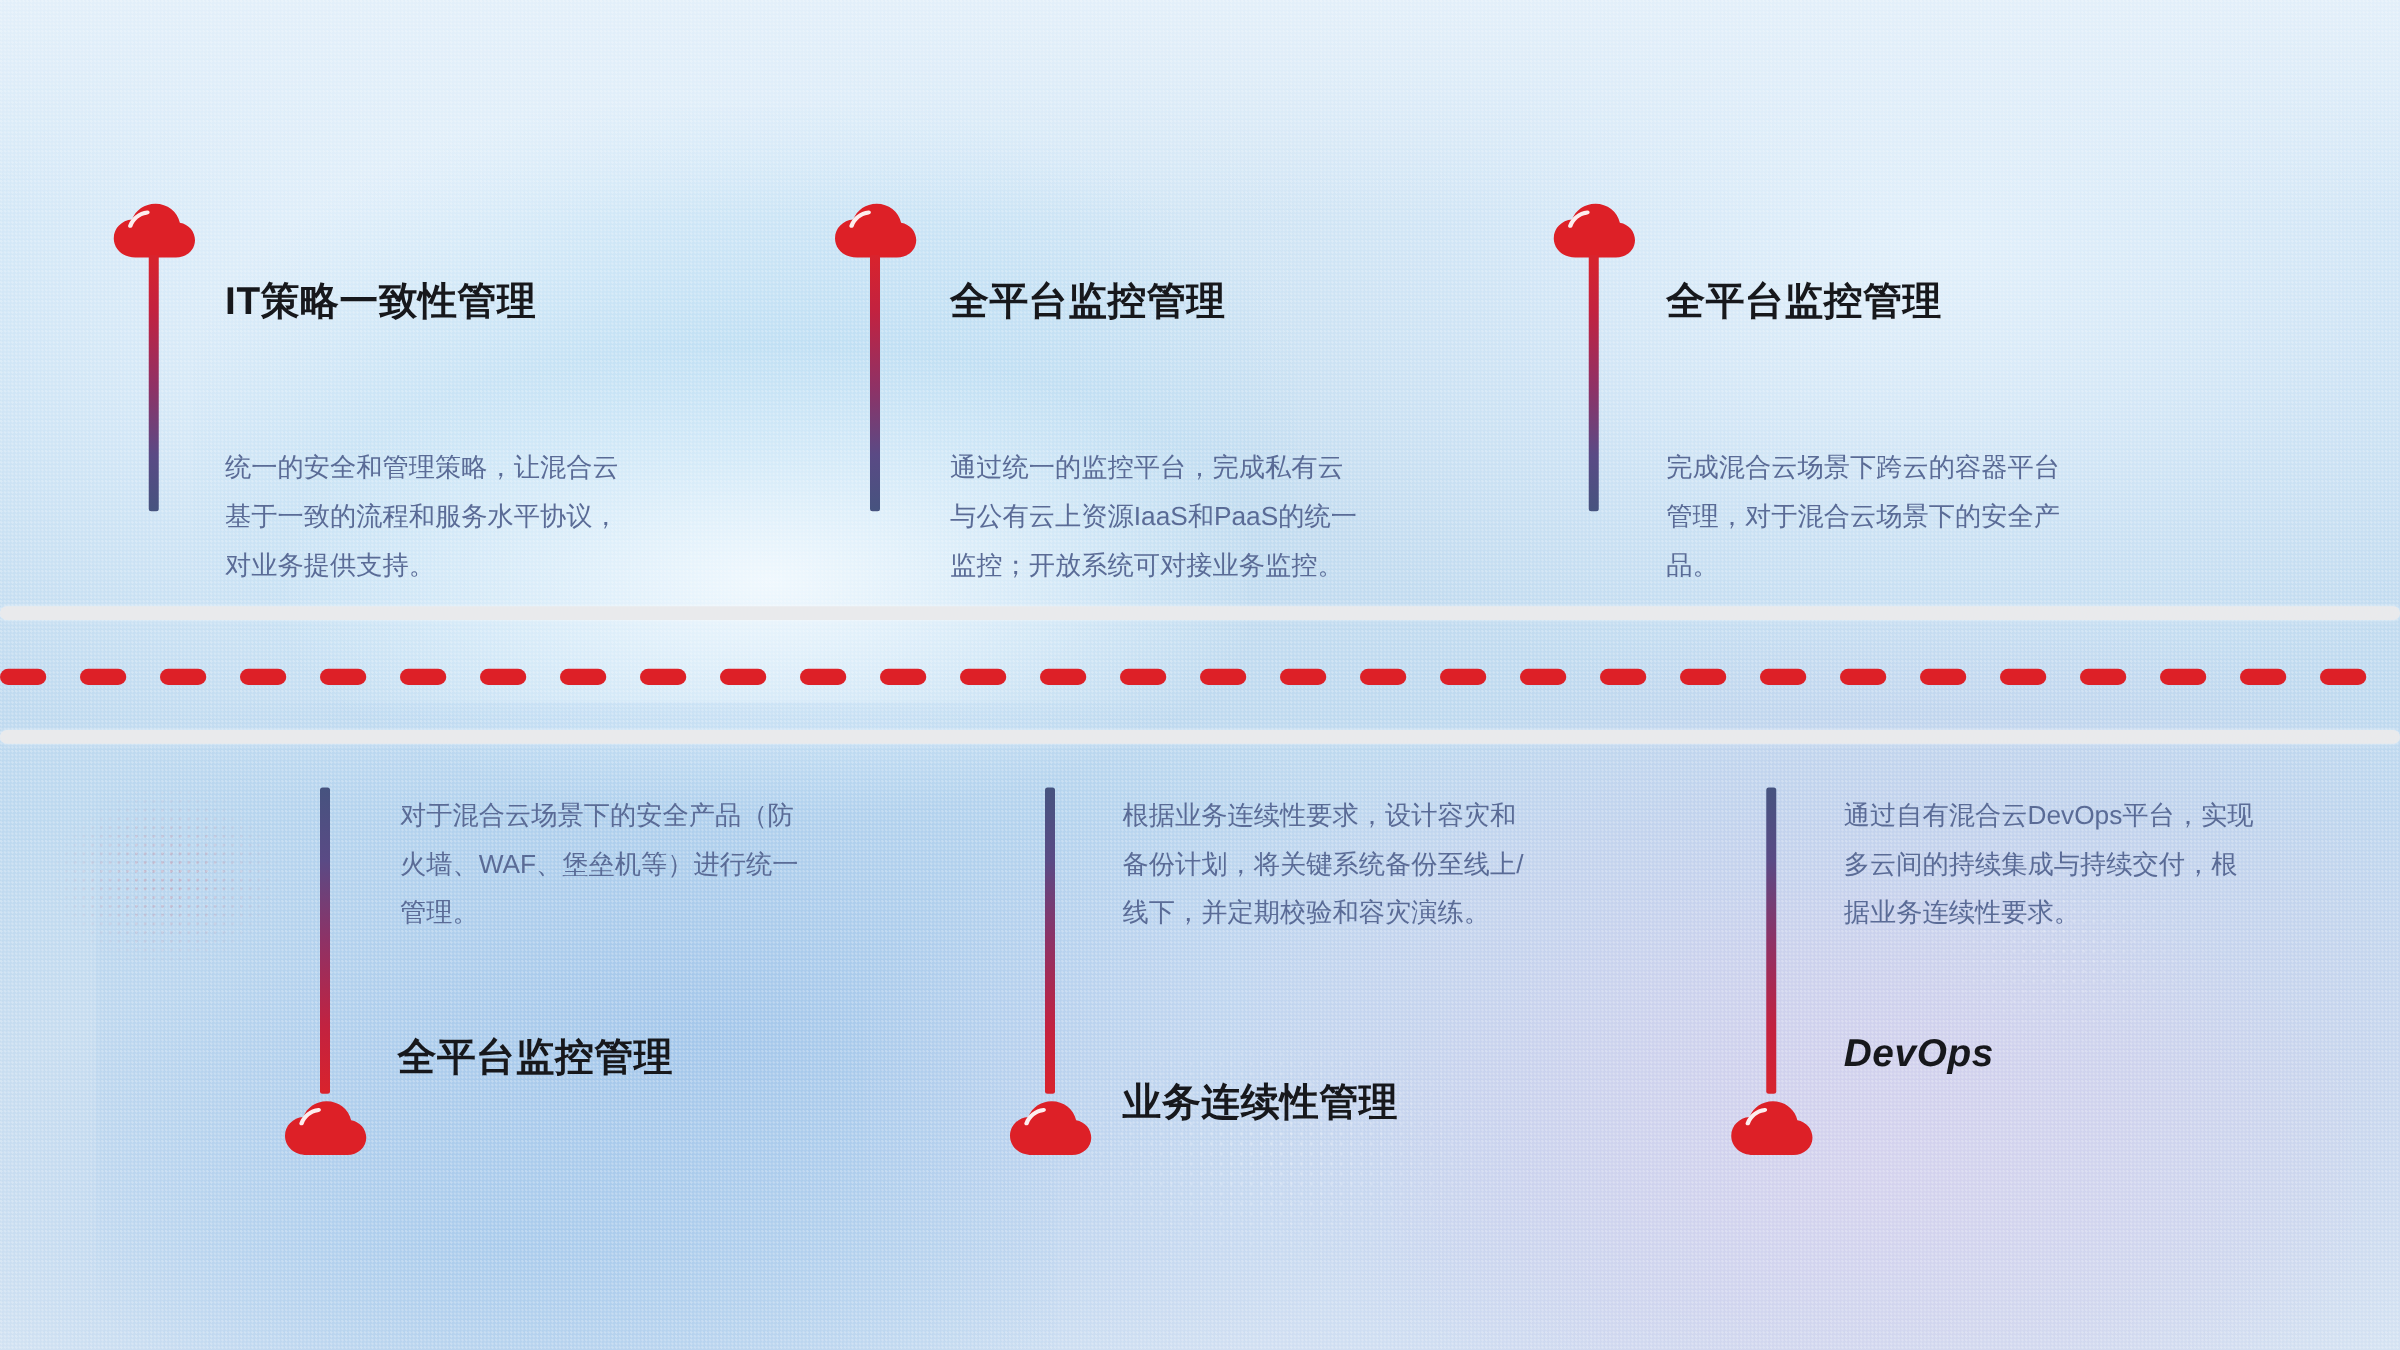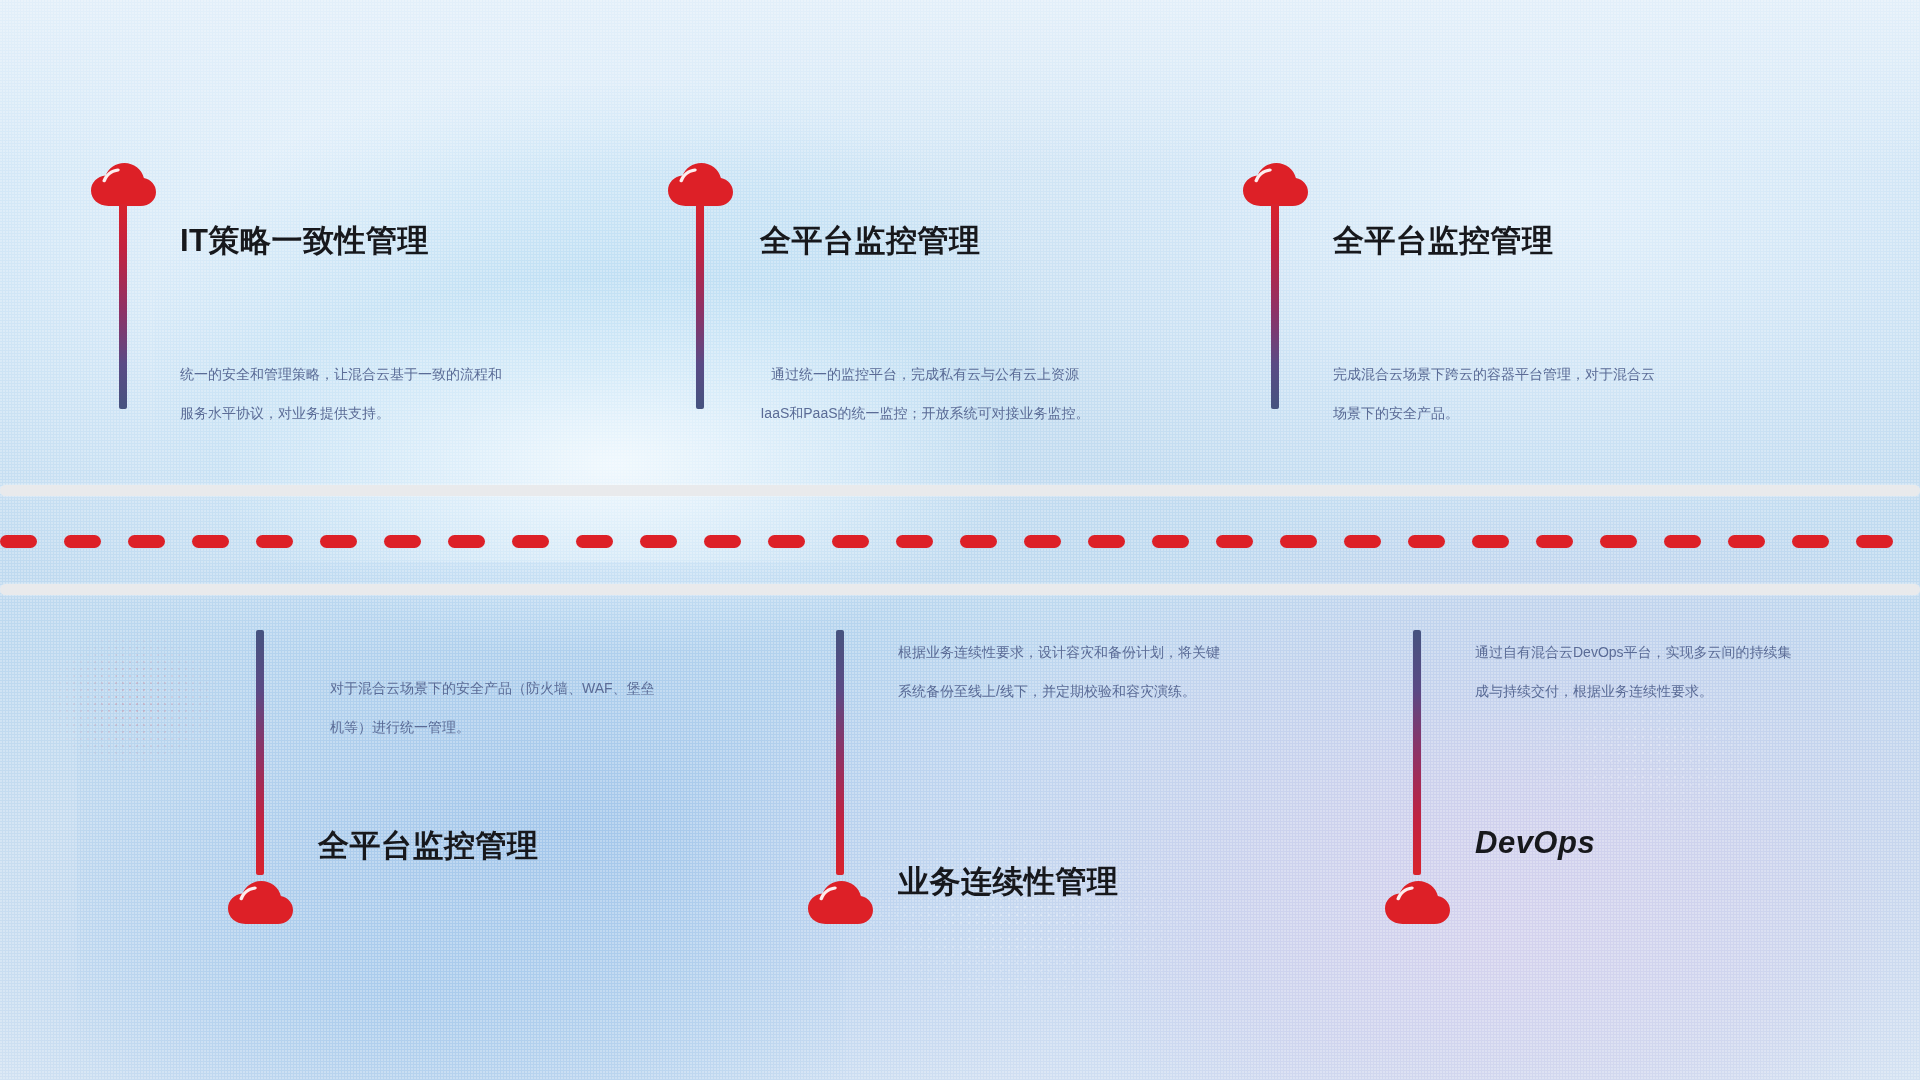--- a/index.html
+++ b/index.html
@@ -128,21 +128,21 @@
   .title {
     position:absolute;
     font-size:31px;
     font-weight:700;
     color:#17181c;
     letter-spacing:.5px;
     white-space:nowrap;
   }
   .body {
     position:absolute;
-    font-size:14px;
+    font-size:21px;
     line-height:39px;
     color:#5a6b96;
     width:330px;
   }
 </style>
 </head>
 <body>
 
 <div id="bg">
   <div class="bg-layer bg-base"></div>
@@ -213,21 +213,21 @@
 
 <div class="col">
   <div class="marker" style="left:665px; top:160px;">
     <svg class="cloud" viewBox="0 0 70 48">
       <path d="M20.5 46C10.3 46 3 39.2 3 30.6 3 22.6 9.3 16.2 17.6 15.6 20.4 8.1 27.8 3 36.3 3c9.6 0 17.6 6.4 19.6 15.1C63 19.3 68 25.2 68 32.2 68 40 61.3 46 52.7 46Z" fill="#dd2027"></path>
       <path d="M14.6 20.2c2.4-6.5 8.2-11 15.1-11.8 1.6-.2 2.6 1.3 1.7 2.4-.5.6-1.3.9-2.1 1-5.2.8-9.5 4.3-11.3 9.2-.4 1.1-1.6 1.6-2.6 1.1-.9-.4-1.2-1.2-.8-1.9Z" fill="#ffffff" opacity=".92"></path>
     </svg>
     <div class="stem" style="top:44px; height:205px;"></div>
   </div>
   <div class="title" style="left:760px; top:220px;font-family:Liberation Serif, serif;">全平台监控管理</div>
-  <div class="body" style="left:760px; top:355px;text-align:center;">通过统一的监控平台，完成私有云与公有云上资源IaaS和PaaS的统一监控；开放系统可对接业务监控。</div>
+  <div class="body" style="left:760px; top:355px;">通过统一的监控平台，完成私有云与公有云上资源IaaS和PaaS的统一监控；开放系统可对接业务监控。</div>
 </div>
 
 <div class="col">
   <div class="marker" style="left:1240px; top:160px;">
     <svg class="cloud" viewBox="0 0 70 48">
       <path d="M20.5 46C10.3 46 3 39.2 3 30.6 3 22.6 9.3 16.2 17.6 15.6 20.4 8.1 27.8 3 36.3 3c9.6 0 17.6 6.4 19.6 15.1C63 19.3 68 25.2 68 32.2 68 40 61.3 46 52.7 46Z" fill="#dd2027"></path>
       <path d="M14.6 20.2c2.4-6.5 8.2-11 15.1-11.8 1.6-.2 2.6 1.3 1.7 2.4-.5.6-1.3.9-2.1 1-5.2.8-9.5 4.3-11.3 9.2-.4 1.1-1.6 1.6-2.6 1.1-.9-.4-1.2-1.2-.8-1.9Z" fill="#ffffff" opacity=".92"></path>
     </svg>
     <div class="stem" style="top:44px; height:205px;"></div>
   </div>
@@ -236,21 +236,21 @@
 </div>
 
 <div class="col">
   <div class="marker" style="left:225px; top:630px;">
     <div class="stem up" style="top:0; height:245px;"></div>
     <svg class="cloud" viewBox="0 0 70 48" style="position:absolute; top:248px;">
       <path d="M20.5 46C10.3 46 3 39.2 3 30.6 3 22.6 9.3 16.2 17.6 15.6 20.4 8.1 27.8 3 36.3 3c9.6 0 17.6 6.4 19.6 15.1C63 19.3 68 25.2 68 32.2 68 40 61.3 46 52.7 46Z" fill="#dd2027"></path>
       <path d="M14.6 20.2c2.4-6.5 8.2-11 15.1-11.8 1.6-.2 2.6 1.3 1.7 2.4-.5.6-1.3.9-2.1 1-5.2.8-9.5 4.3-11.3 9.2-.4 1.1-1.6 1.6-2.6 1.1-.9-.4-1.2-1.2-.8-1.9Z" fill="#ffffff" opacity=".92"></path>
     </svg>
   </div>
-  <div class="body" style="left:330px; top:633px;margin-top:36px;">对于混合云场景下的安全产品（防火墙、WAF、堡垒机等）进行统一管理。</div>
+  <div class="body" style="left:320px; top:633px;">对于混合云场景下的安全产品（防火墙、WAF、堡垒机等）进行统一管理。</div>
   <div class="title" style="left:318px; top:825px;">全平台监控管理</div>
 </div>
 
 <div class="col">
   <div class="marker" style="left:805px; top:630px;">
     <div class="stem up" style="top:0; height:245px;"></div>
     <svg class="cloud" viewBox="0 0 70 48" style="position:absolute; top:248px;">
       <path d="M20.5 46C10.3 46 3 39.2 3 30.6 3 22.6 9.3 16.2 17.6 15.6 20.4 8.1 27.8 3 36.3 3c9.6 0 17.6 6.4 19.6 15.1C63 19.3 68 25.2 68 32.2 68 40 61.3 46 52.7 46Z" fill="#dd2027"></path>
       <path d="M14.6 20.2c2.4-6.5 8.2-11 15.1-11.8 1.6-.2 2.6 1.3 1.7 2.4-.5.6-1.3.9-2.1 1-5.2.8-9.5 4.3-11.3 9.2-.4 1.1-1.6 1.6-2.6 1.1-.9-.4-1.2-1.2-.8-1.9Z" fill="#ffffff" opacity=".92"></path>
     </svg>

